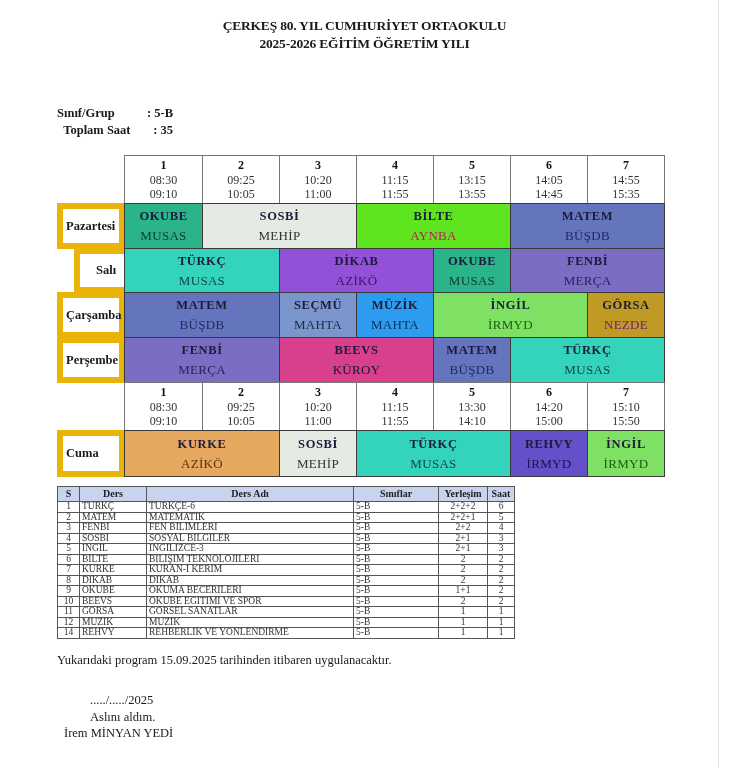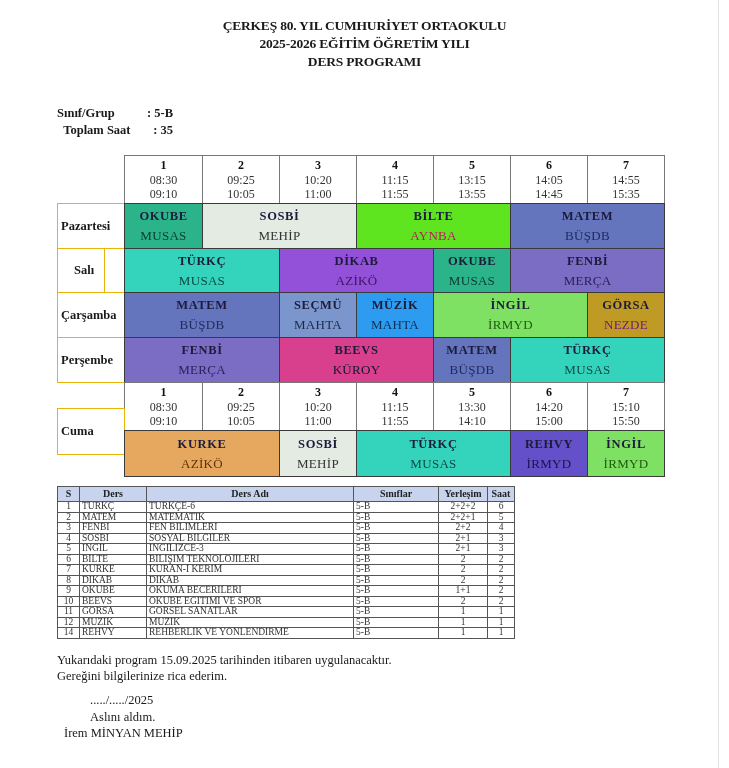--- a/index.html
+++ b/index.html
@@ -6,40 +6,39 @@
   body { width:729px; height:768px; position:relative; overflow:hidden;
          font-family:"Liberation Serif", "DejaVu Serif", serif; color:#1a1a1a; }
   .page-edge { position:absolute; top:0; left:0; width:718px; height:768px; border-right:1px solid #e2e2e2; }
   .title { position:absolute; left:0; width:729px; top:17px; text-align:center; font-weight:bold; font-size:13.5px; line-height:18px; letter-spacing:-0.2px; }
   .meta { position:absolute; left:57px; top:105px; font-size:12.5px; font-weight:bold; line-height:16.5px; }
   .meta .row { display:flex;justify-content:flex-end; }
   .meta .lbl { width:90px; }
   .abs { position:absolute; box-sizing:border-box; }
   .hcell { border:1px solid #777; background:#fff; text-align:center; font-size:12px; line-height:14.5px; padding-top:2px; color:#333; }
   .hcell .num { font-weight:bold; color:#111; }
-  .day { border:1px solid #eab308; background:#fff; font-weight:bold; font-size:12.5px; display:flex; align-items:center; padding-left:3px; }
+  .day { border:6px solid #eab308; background:#fff; font-weight:bold; font-size:12.5px; display:flex; align-items:center; padding-left:3px; }
   .lesson { border:1px solid #3a3a3a; text-align:center; display:flex; flex-direction:column; justify-content:center; }
   .lesson .code { font-weight:bold; font-size:12.5px; letter-spacing:0.6px; line-height:20px; color:#1b1b3a; }
   .lesson .teacher { font-size:13px; letter-spacing:0.3px; line-height:20px; }
   table.list { position:absolute; left:57px; top:486px; border-collapse:collapse; font-size:9.5px; line-height:9.5px; }
   table.list th { background:#c8d4ee; border:1px solid #555; font-weight:bold; font-size:10px; padding:1px 3px; height:12px; color:#222; }
   table.list td { border:1px solid #555; padding:0 2px; height:9.3px; color:#333; white-space:nowrap; overflow:hidden; }
   table.list td.c { text-align:center; }
   .footer { position:absolute; left:57px; top:652px; font-size:12.5px; line-height:16px; }
   .sign { position:absolute; font-size:12.5px; line-height:16px; }
 </style>
 </head>
 <body>
 
 <div class="page-edge"></div>
 
 <div class="title">
   <div>ÇERKEŞ 80. YIL CUMHURİYET ORTAOKULU</div>
   <div>2025-2026 EĞİTİM ÖĞRETİM YILI</div>
-  <div>DERS PROGRAMI</div>
 </div>
 
 <div class="meta">
   <div class="row">
       <span class="lbl">Sınıf/Grup</span>
       <span>: 5-B</span>
     </div>
   <div class="row">
       <span class="lbl">Toplam Saat</span>
       <span>: 35</span>
@@ -92,21 +91,21 @@
       <div class="teacher" style="color: rgb(51, 51, 51);">MEHİP</div>
     </div>
     <div class="abs lesson" style="left:356px;top:203px;width:155px;height:46px;background:#5ee51f;">
       <div class="code">BİLTE</div>
       <div class="teacher" style="color: #be185d;">AYNBA</div>
     </div>
     <div class="abs lesson" style="left:510px;top:203px;width:155px;height:46px;background:#6474bd;">
       <div class="code">MATEM</div>
       <div class="teacher" style="color: rgb(30, 42, 90);">BÜŞDB</div>
     </div>
-    <div class="abs day" style="left:57px;top:248px;width:48px;height:45px;padding-left:16px;">Salı</div>
+    <div class="abs day" style="left:74px;top:248px;width:68px;height:45px;padding-left:16px;">Salı</div>
     <div class="abs lesson" style="left:124px;top:248px;width:156px;height:45px;background:#33d4bb;">
       <div class="code">TÜRKÇ</div>
       <div class="teacher" style="color: rgb(15, 74, 69);">MUSAS</div>
     </div>
     <div class="abs lesson" style="left:279px;top:248px;width:155px;height:45px;background:#9251d8;">
       <div class="code">DİKAB</div>
       <div class="teacher" style="color: rgb(58, 21, 96);">AZİKÖ</div>
     </div>
     <div class="abs lesson" style="left:433px;top:248px;width:78px;height:45px;background:#2bb38a;">
       <div class="code">OKUBE</div>
@@ -182,21 +181,21 @@
     <div class="abs hcell" style="left:510px;top:382px;width:78px;height:49px;">
       <div class="num">6</div>
       <div>14:20</div>
       <div>15:00</div>
     </div>
     <div class="abs hcell" style="left:587px;top:382px;width:78px;height:49px;">
       <div class="num">7</div>
       <div>15:10</div>
       <div>15:50</div>
     </div>
-    <div class="abs day" style="left:57px;top:408px;width:68px;height:47px;">Cuma</div>
+    <div class="abs day" style="left:57px;top:430px;width:68px;height:47px;">Cuma</div>
     <div class="abs lesson" style="left:124px;top:430px;width:156px;height:47px;background:#e6a85e;">
       <div class="code">KURKE</div>
       <div class="teacher" style="color: rgb(90, 50, 8);">AZİKÖ</div>
     </div>
     <div class="abs lesson" style="left:279px;top:430px;width:78px;height:47px;background:#e3ebe3;">
       <div class="code">SOSBİ</div>
       <div class="teacher" style="color: rgb(51, 51, 51);">MEHİP</div>
     </div>
     <div class="abs lesson" style="left:356px;top:430px;width:155px;height:47px;background:#33d4bb;">
       <div class="code">TÜRKÇ</div>
@@ -326,17 +325,16 @@
         <td>REHBERLİK VE YÖNLENDİRME</td>
         <td>5-B</td>
         <td class="c">1</td>
         <td class="c">1</td>
       </tr>
     </tbody>
 </table>
 
 <div class="footer">
   <div>Yukarıdaki program 15.09.2025 tarihinden itibaren uygulanacaktır.</div>
-  <div>Gereğini bilgilerinize rica ederim.</div>
 </div>
 <div class="sign" style="left:90px; top:692px;">...../...../2025</div>
 <div class="sign" style="left:90px; top:709px;">Aslını aldım.</div>
-<div class="sign" style="left:64px; top:725px;">İrem MİNYAN MEHİP</div>
+<div class="sign" style="left:64px; top:725px;">İrem MİNYAN YEDİ</div>
 
 </body></html>

